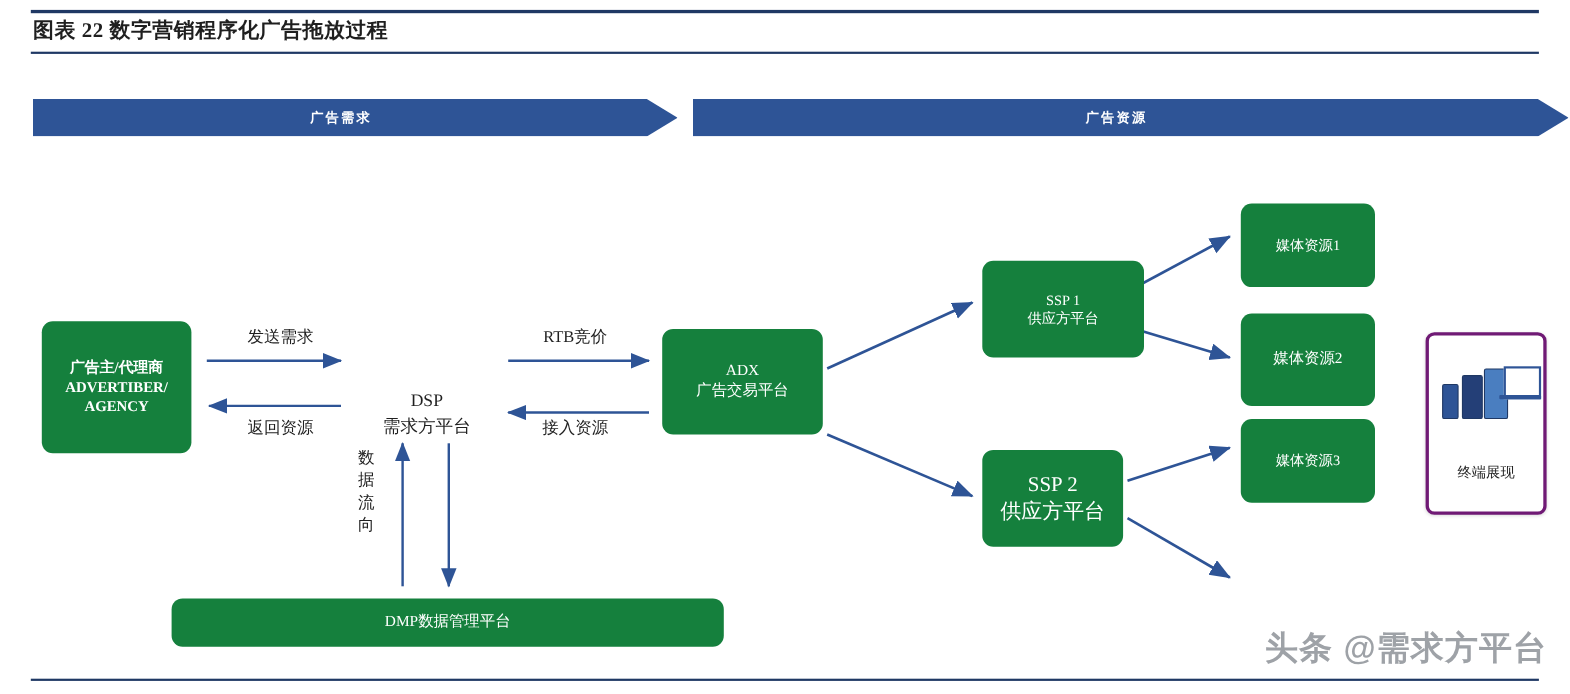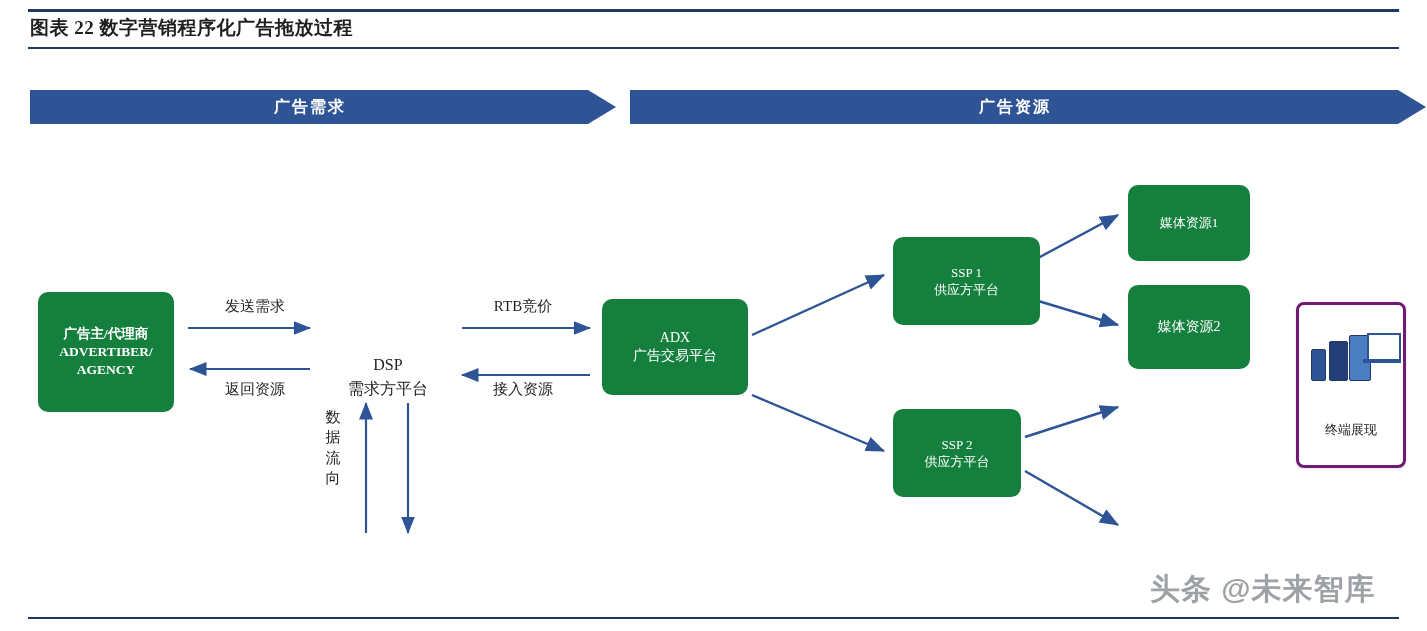--- a/index.html
+++ b/index.html
@@ -28,21 +28,21 @@
     background:#1f3864;
   }
   .foot-rule {
     position:absolute; left:28px; top:614px; width:1371px; height:2px;
     background:#1f3864;
   }
 
   
   .banner {
     position:absolute; height:34px; background:#2e5496;
-    color:#ffffff; font-size:16px; font-weight:bold;
+    color:#ffffff; font-size:12px; font-weight:bold;
     display:flex; align-items:center; justify-content:center;
     letter-spacing:2px;
   }
   .banner.left {
     left:30px; top:87px; width:560px;
     clip-path: polygon(0 0, calc(100% - 28px) 0, 100% 50%, calc(100% - 28px) 100%, 0 100%);
     padding-right:26px;
   }
   .banner.right {
     left:630px; top:87px; width:770px;
@@ -56,21 +56,21 @@
     position:absolute; background:#15803d; color:#ffffff;
     border-radius:10px; display:flex; flex-direction:column;
     align-items:center; justify-content:center; text-align:center;
     line-height:1.32;
   }
   .box .l { display:block; }
 
   #box-advertiser { left:38px;  top:289px; width:136px; height:120px; font-size:13.5px; font-weight:bold; }
   #box-adx        { left:602px; top:296px; width:146px; height:96px; font-size:14px; }
   #box-ssp1       { left:893px; top:234px; width:147px; height:88px;  font-size:13px; }
-  #box-ssp2       { left:893px; top:406px; width:128px; height:88px;  font-size:13px; }
+  #box-ssp2       { left:893px; top:406px; width:128px; height:88px;  font-size:19px; }
   #box-media1     { left:1128px; top:182px; width:122px; height:76px; font-size:13px; }
   #box-media2     { left:1128px; top:282px; width:122px; height:84px; font-size:14px; }
   #box-media3     { left:1128px; top:378px; width:122px; height:76px; font-size:13px; }
   #box-media4     { left:1128px; top:480px; width:122px; height:76px; font-size:13px; }
   #box-dmp        { left:156px;  top:541px; width:502px; height:44px; font-size:14px; }
 
   
   .plain-label {
     position:absolute; color:#1f1f1f; text-align:center;
     font-size:16px; line-height:1.5; white-space:nowrap;
@@ -210,21 +210,27 @@
     <span class="l">SSP 2</span>
     <span class="l">供应方平台</span>
   </div>
 
   <div class="box" id="box-media1">
     <span class="l">媒体资源1</span>
   </div>
   <div class="box" id="box-media2">
     <span class="l">媒体资源2</span>
   </div>
-
+  <div class="box" id="box-media3">
+    <span class="l">媒体资源3</span>
+  </div>
+
+  <div class="box" id="box-dmp">
+    <span class="l">DMP数据管理平台</span>
+  </div>
 
   <div class="arrow-label" id="lbl-send">发送需求</div>
   <div class="arrow-label" id="lbl-return">返回资源</div>
   <div class="arrow-label" id="lbl-rtb">RTB竞价</div>
   <div class="arrow-label" id="lbl-access">接入资源</div>
   <div class="arrow-label" id="lbl-dataflow">
       <div>数</div>
       <div>据</div>
       <div>流</div>
       <div>向</div>
@@ -234,16 +240,16 @@
     <div id="terminal-art">
       <div class="dev dev-phone"></div>
       <div class="dev dev-phone2"></div>
       <div class="dev dev-tablet"></div>
       <div class="dev dev-laptop-screen"></div>
       <div class="dev dev-laptop-base"></div>
     </div>
     <div id="terminal-caption">终端展现</div>
   </div>
 
-  <div id="watermark">头条 @未来智库</div>
+  <div id="watermark">头条 @需求方平台</div>
 
   <div class="foot-rule"></div>
 </div>
 
 </body></html>

